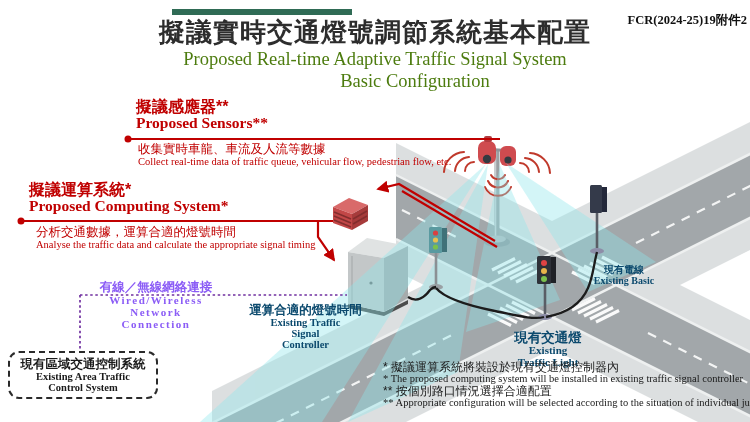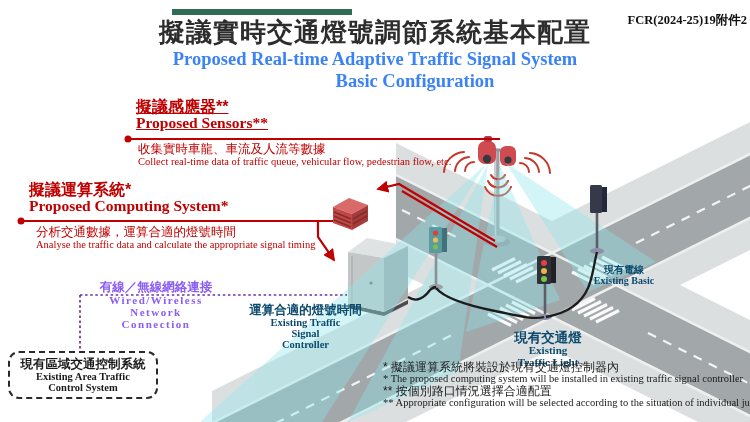--- a/index.html
+++ b/index.html
@@ -5,31 +5,31 @@
   html,body{margin:0;padding:0;background:#ffffff;}
   .slide{
     position:relative;width:750px;height:422px;background:#ffffff;overflow:hidden;
     font-family:"Liberation Sans",sans-serif;color:#1a1a1a;
   }
   .abs{position:absolute;}
   .serif{font-family:"Liberation Serif",serif;}
   
   .green-bar{left:172px;top:9px;width:180px;height:6px;background:#2F6B55;}
   .title-zh{left:0;top:15px;width:750px;text-align:center;font-size:26px;font-weight:bold;color:#2d2d2d;letter-spacing:1px;}
-  .title-en{left:0;width:750px;text-align:center;font-size:18.5px;font-weight:bold;color:#3b82f6;}
+  .title-en{left:0;width:750px;text-align:center;font-size:18.5px;font-weight:normal;color:#4d7c0f;}
   .title-en1{top:49px;}
   .title-en2{top:71px;margin-left:40px;}
   .fcr{top:12px;right:3px;font-size:12.5px;font-weight:bold;color:#111;}
   
   .red{color:#C00000;}
   .lbl-zh{font-weight:bold;font-size:16px;line-height:17px;}
   .lbl-en{font-weight:bold;font-size:15.5px;line-height:16px;}
   .desc-zh{font-size:12.5px;line-height:14px;}
   .desc-en{font-size:10.5px;line-height:12px;}
-  .sensors-block{left:136px;top:98px;text-decoration:underline;}
+  .sensors-block{left:136px;top:98px;}
   .computing-block{left:29px;top:181px;}
   .sensors-desc{left:138px;top:142px;}
   .computing-desc{left:36px;top:225px;}
   
   .purple{color:#8b5cf6;}
   .net-block{left:88px;top:280px;width:136px;text-align:center;}
   .net-zh{font-size:12.5px;font-weight:bold;line-height:14px;}
   .net-en{font-size:11px;font-weight:bold;line-height:12px;letter-spacing:1.5px;}
   
   .area-box{left:8px;top:351px;width:146px;height:44px;border:2px dashed #2a2a2a;border-radius:11px;

